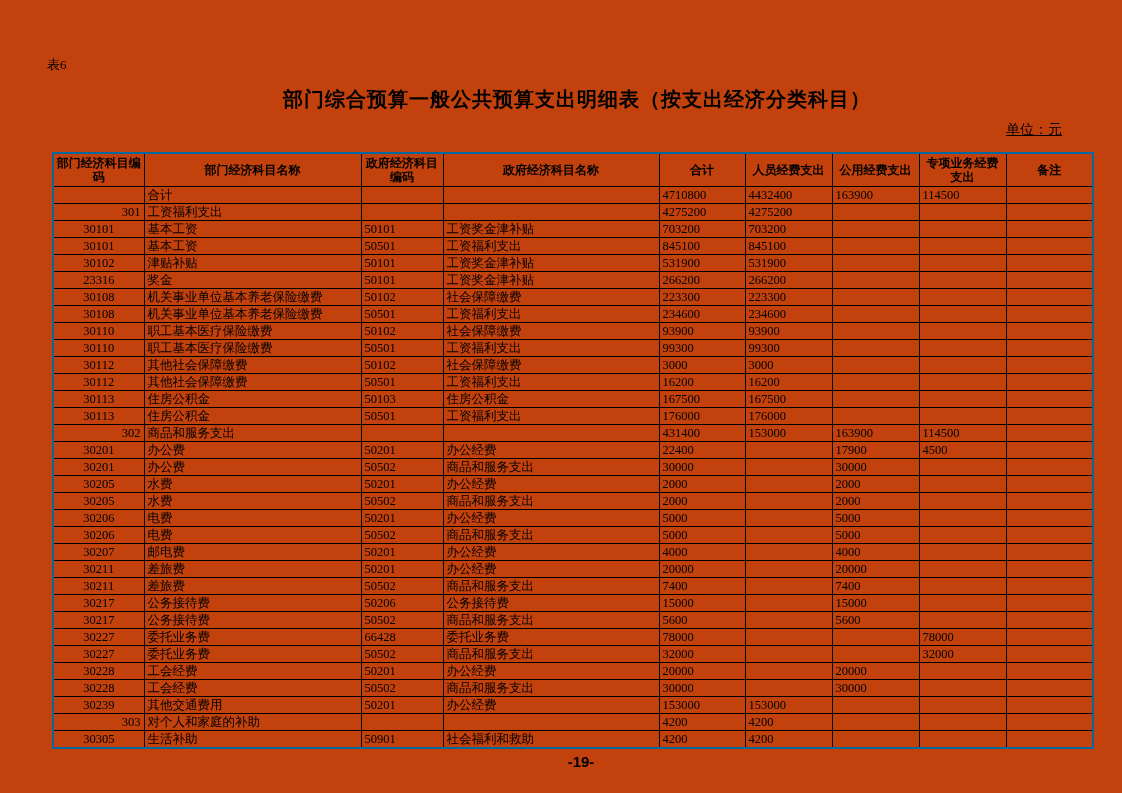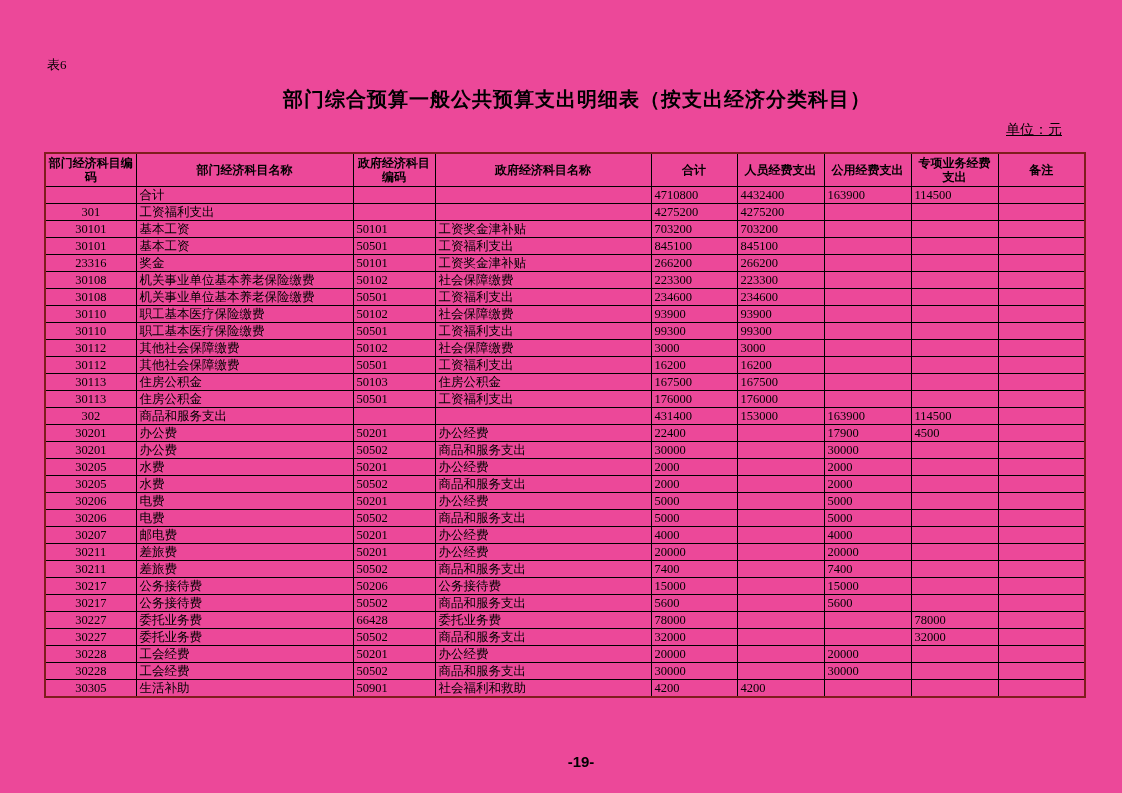--- a/index.html
+++ b/index.html
@@ -1,44 +1,44 @@
 <!DOCTYPE html>
 <html><head>
 <meta charset="utf-8">
 <style>
   html,body{margin:0;padding:0;background:#ffffff;}
   .page{
     position:relative;
     width:1122px;height:793px;
-    background:#ec4899;
+    background:#c2410c;
     font-family:"Liberation Serif","DejaVu Serif",serif;
     color:#000;
     overflow:hidden;
   }
   .table-label{
     position:absolute;left:47px;top:56px;
     font-size:13px;
   }
   .doc-title{
     position:absolute;left:16px;top:86px;width:1122px;
     text-align:center;
     font-family:"Liberation Sans","DejaVu Sans",sans-serif;
     font-weight:bold;font-size:20px;letter-spacing:1px;
   }
   .unit-label{
     position:absolute;right:60px;top:121px;
     font-size:14px;
     text-decoration:underline;
   }
   table.budget{
-    position:absolute;left:44px;top:152px;
+    position:absolute;left:52px;top:152px;
     width:1040px;
     border-collapse:collapse;
     table-layout:fixed;
-    border:2px solid #7f1d1d;
+    border:2px solid #0369a1;
     font-size:12.5px;
   }
   table.budget th, table.budget td{
     border:1px solid #000;
     overflow:hidden;
     white-space:nowrap;
     padding:0 3px;
     font-weight:normal;
   }
   table.budget thead th{
@@ -51,21 +51,21 @@
     line-height:14px;
     padding:0 2px;
   }
   table.budget tbody td{
     height:16px;
     line-height:15px;
     text-align:left;
     vertical-align:middle;
   }
   table.budget tbody td.code-sub{text-align:center;}
-  table.budget tbody td.code-cat{text-align:center;}
+  table.budget tbody td.code-cat{text-align:right;}
   .page-number{
     position:absolute;left:0;top:753px;width:1122px;
     text-align:center;
     font-family:"Liberation Sans","DejaVu Sans",sans-serif;
     font-weight:bold;font-size:15px;padding-left:20px;
   }
 </style>
 </head>
 <body>
 
@@ -141,20 +141,31 @@
           <td class="txt">基本工资</td>
           <td class="txt">50501</td>
           <td class="txt">工资福利支出</td>
           <td class="num">845100</td>
           <td class="num">845100</td>
           <td class="num"></td>
           <td class="num"></td>
           <td class="num"></td>
         </tr>
         <tr>
+          <td class="code-sub">30102</td>
+          <td class="txt">津贴补贴</td>
+          <td class="txt">50101</td>
+          <td class="txt">工资奖金津补贴</td>
+          <td class="num">531900</td>
+          <td class="num">531900</td>
+          <td class="num"></td>
+          <td class="num"></td>
+          <td class="num"></td>
+        </tr>
+        <tr>
           <td class="code-sub">23316</td>
           <td class="txt">奖金</td>
           <td class="txt">50101</td>
           <td class="txt">工资奖金津补贴</td>
           <td class="num">266200</td>
           <td class="num">266200</td>
           <td class="num"></td>
           <td class="num"></td>
           <td class="num"></td>
         </tr>
@@ -416,20 +427,42 @@
           <td class="txt">工会经费</td>
           <td class="txt">50502</td>
           <td class="txt">商品和服务支出</td>
           <td class="num">30000</td>
           <td class="num"></td>
           <td class="num">30000</td>
           <td class="num"></td>
           <td class="num"></td>
         </tr>
         <tr>
+          <td class="code-sub">30239</td>
+          <td class="txt">其他交通费用</td>
+          <td class="txt">50201</td>
+          <td class="txt">办公经费</td>
+          <td class="num">153000</td>
+          <td class="num">153000</td>
+          <td class="num"></td>
+          <td class="num"></td>
+          <td class="num"></td>
+        </tr>
+        <tr>
+          <td class="code-cat">303</td>
+          <td class="txt">对个人和家庭的补助</td>
+          <td class="txt"></td>
+          <td class="txt"></td>
+          <td class="num">4200</td>
+          <td class="num">4200</td>
+          <td class="num"></td>
+          <td class="num"></td>
+          <td class="num"></td>
+        </tr>
+        <tr>
           <td class="code-sub">30305</td>
           <td class="txt">生活补助</td>
           <td class="txt">50901</td>
           <td class="txt">社会福利和救助</td>
           <td class="num">4200</td>
           <td class="num">4200</td>
           <td class="num"></td>
           <td class="num"></td>
           <td class="num"></td>
         </tr>

